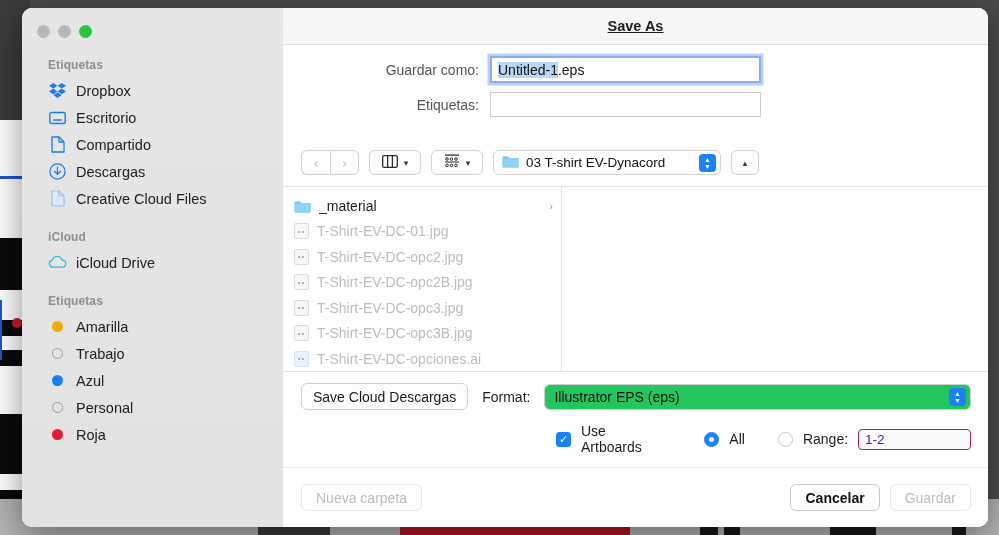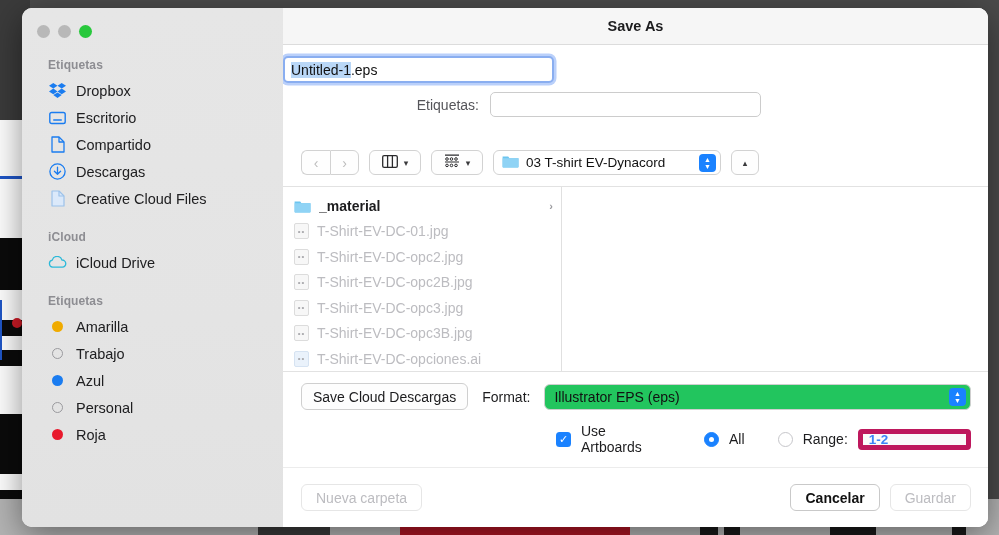--- a/index.html
+++ b/index.html
@@ -84,31 +84,31 @@
 
   
   #content { flex: 1; display: flex; flex-direction: column; background:#ffffff; min-width:0; }
 
   #titlebar {
     height: 37px; flex: 0 0 37px;
     background: #f6f6f6;
     border-bottom: 1px solid #dcdcdc;
     display: flex; align-items: center; justify-content: center;
   }
-  #title-text { font-size: 14.5px; font-weight: bold; color:#1c1c1e; }
+  #title-text { font-size: 14.5px; font-weight: bold; color:#1c1c1e;text-decoration:underline; }
 
   #name-area { padding: 11px 0 13px 0; background:#ffffff; }
   .field-row { display:flex; align-items:center; margin-bottom: 9px; }
   .field-label {
     width: 207px; text-align: right; padding-right: 11px;
     font-size: 14px; color: #55555a;
   }
   .field-input {
     width: 271px; height: 25px;
-    border: 1px solid #cccccc; border-radius: 5px;
+    border: 1px solid #cccccc; border-radius: 0;
     background: #fff;
     display: flex; align-items: center;
     padding: 0 6px; font-size: 14px; color:#111;
   }
   .field-input.focused {
     border: 2px solid #8aaef0;
     box-shadow: 0 0 0 2.5px rgba(130,170,245,.55);
     height: 27px;
   }
   .sel-text { background:#b9d7f7; }
@@ -154,21 +154,21 @@
   #file-column {
     width: 279px; flex: 0 0 279px;
     border-right: 1px solid #e0e0e0;
     padding-top: 6px; overflow: hidden;
   }
   .file-row {
     display:flex; align-items:center; gap: 8px;
     height: 25.5px; padding: 0 8px 0 11px;
     font-size: 14px;
   }
-  .file-row.enabled { color:#1c1c1e;font-weight:bold; }
+  .file-row.enabled { color:#1c1c1e; }
   .file-row.disabled { color:#bcbcc0; }
   .file-name { white-space: nowrap; overflow: hidden; text-overflow: ellipsis; flex:1; }
   .row-chev { font-size: 11px; color:#9a9a9e; }
   .folder-ico { width: 17px; height: 14px; flex:0 0 17px; }
   .doc-ico {
     width: 15px; height: 16px; flex:0 0 15px; border-radius: 2px;
     border: 1px solid #dcdcdc; background:#f7f7f7;
     display:flex; align-items:center; justify-content:center;
     font-size: 8px; color:#a8a8ac; letter-spacing: 1px;
   }
@@ -205,23 +205,23 @@
   .opt-label { font-size: 14px; color:#1c1c1e; }
   .radio {
     width: 15px; height: 15px; border-radius: 50%; flex:0 0 15px;
     border: 1px solid #c6c6ca; background: #fff;
     display:flex; align-items:center; justify-content:center;
   }
   .radio.on { background:#1a82ff; border-color:#1a82ff; }
   .radio.on::after { content:""; width:5px; height:5px; border-radius:50%; background:#fff; }
   .range-input {
     width: 120px; height: 21px; border-radius: 4px;
-    background: #fafafa; border: 5px solid #be185d;
+    background: #fafafa; border: 1px solid #be185d;
     display:flex; align-items:center; padding: 0 6px;
-    font-size: 13.5px; color:#3b82f6;font-weight:bold;
+    font-size: 13.5px; color:#4c1d95;
   }
   .spacer-lg { width: 22px; }
   .spacer-md { width: 14px; }
 
   #footer {
     flex: 0 0 auto; height: 60px;
     display:flex; align-items:center; padding: 0 17px 0 18px;
     background:#ffffff; border-top: 1px solid #ececec;
   }
   .btn-footer {
@@ -368,20 +368,21 @@
   </div>
 
   <div id="content">
 
     <div id="titlebar">
       <span id="title-text">Save As</span>
     </div>
 
     <div id="name-area">
       <div class="field-row">
+        <span class="field-label">Guardar como:</span>
         <span class="field-input focused">
           <span class="sel-text">Untitled-1</span>
             <span>.eps</span>
         </span>
       </div>
       <div class="field-row">
         <span class="field-label">Etiquetas:</span>
         <span class="field-input"></span>
       </div>
     </div>

